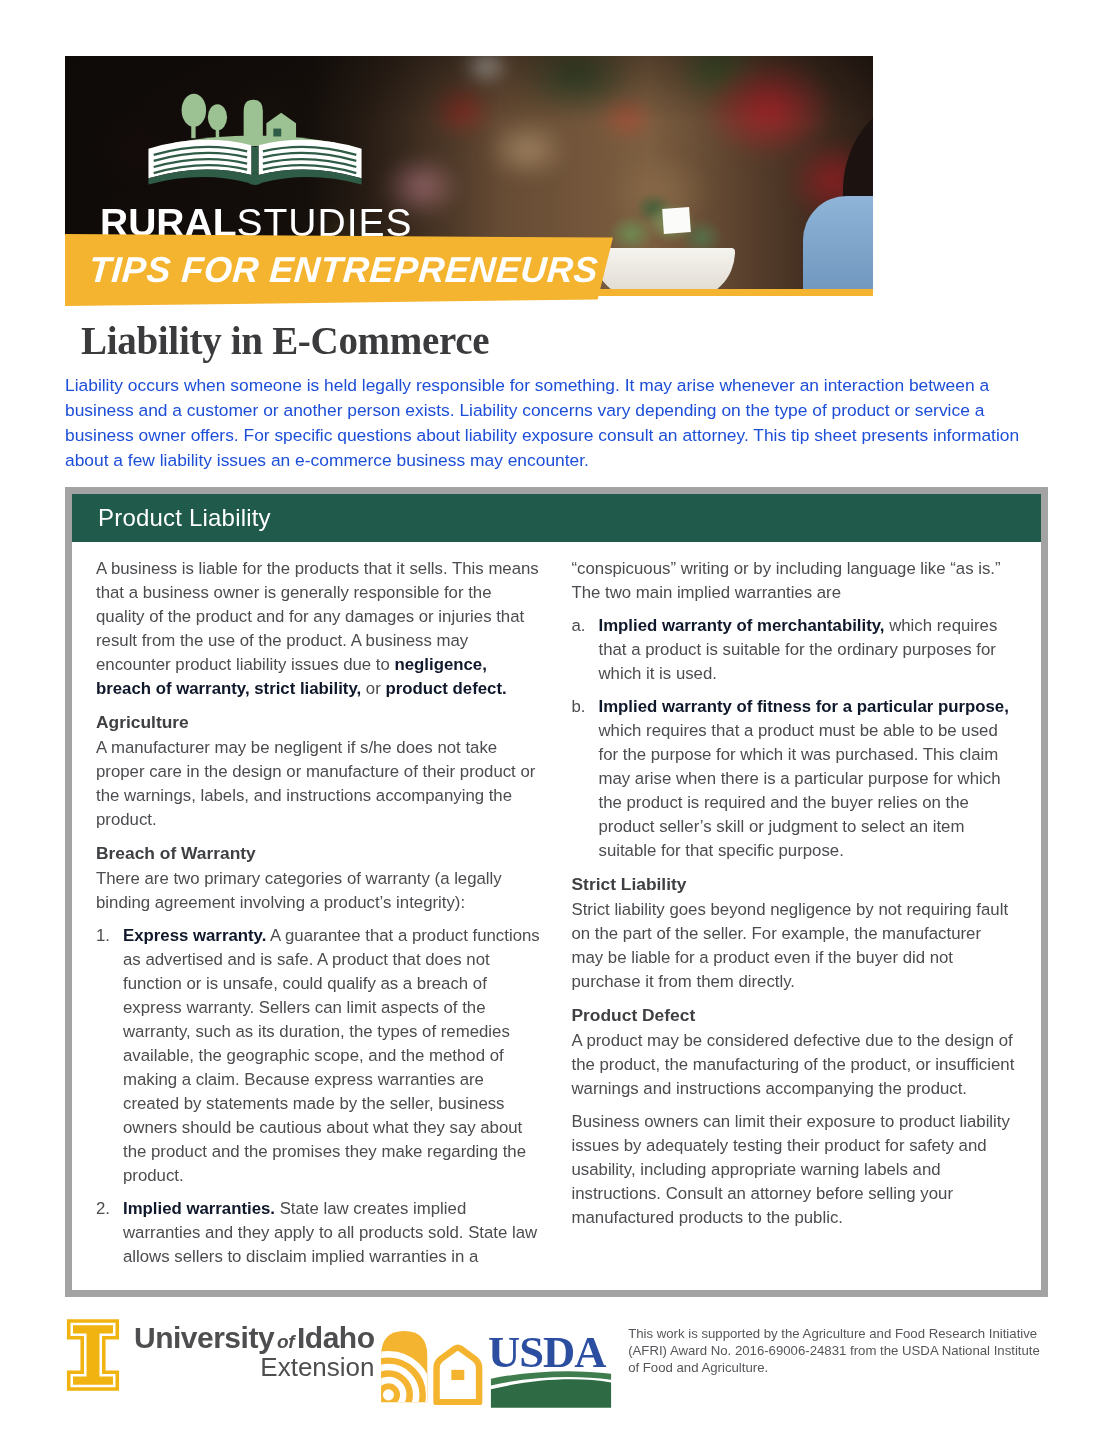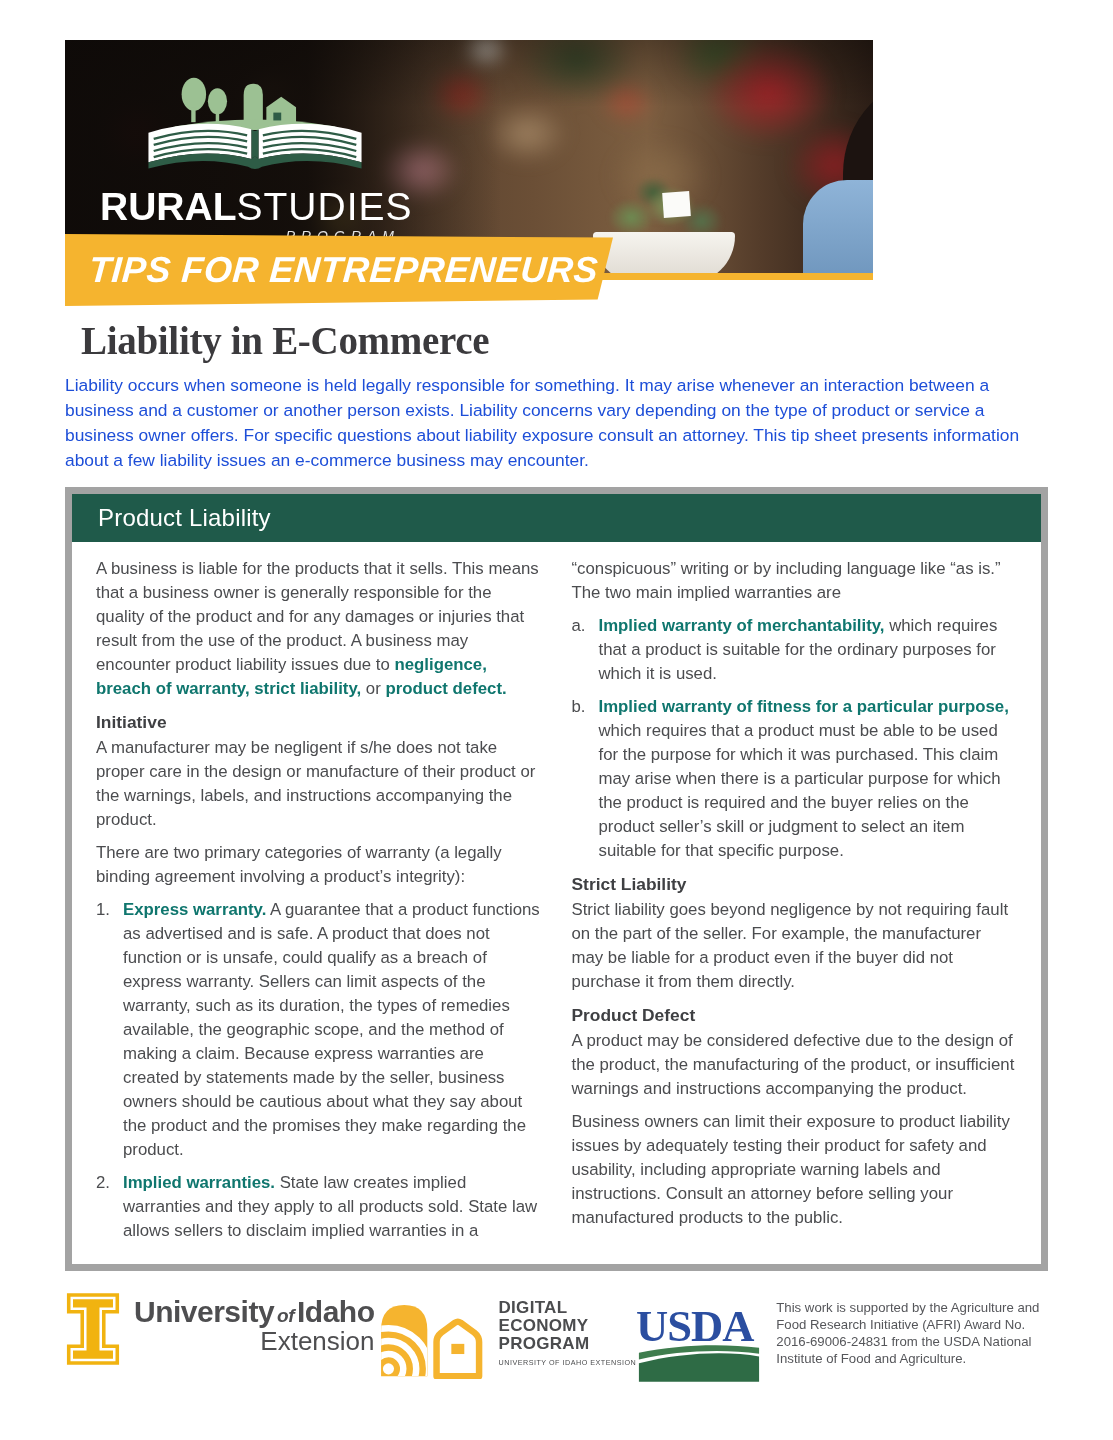--- a/index.html
+++ b/index.html
@@ -1,21 +1,21 @@
 <!DOCTYPE html>
 <html><head>
 <meta charset="utf-8">
 <style>
   * { box-sizing: border-box; margin: 0; padding: 0; }
   html,body { background:#ffffff; }
   body { width:1113px; height:1440px; font-family:"Liberation Sans", sans-serif; }
   .page { position:relative; width:1113px; height:1440px; background:#fff; overflow:hidden; }
 
   
-  .hero { position:absolute; left:65px; top:40px; width:808px; height:240px; overflow:hidden; background:#0c4a6e; }
+  .hero { position:absolute; left:65px; top:56px; width:808px; height:240px; overflow:hidden; background:#0c4a6e; }
   .ph-base { position:absolute; inset:0;
     background:linear-gradient(90deg,#1f1712 0%,#352619 26%,#5d4430 45%,#6b4f36 58%,#7d5f41 72%,#543c2a 86%,#2c1e16 100%); }
   .ph-blobs { position:absolute; inset:-12px; filter:blur(8px);
     background:
       radial-gradient(95px 75px at 86% 24%, rgba(168,34,40,.95), rgba(168,34,40,0) 70%),
       radial-gradient(70px 62px at 94% 52%, rgba(150,30,35,.85), rgba(150,30,35,0) 70%),
       radial-gradient(65px 52px at 80% 10%, rgba(58,88,44,.9), rgba(58,88,44,0) 70%),
       radial-gradient(85px 60px at 63% 12%, rgba(45,70,40,.85), rgba(45,70,40,0) 70%),
       radial-gradient(58px 46px at 44% 54%, rgba(226,152,162,.9), rgba(226,152,162,0) 70%),
       radial-gradient(46px 40px at 49% 25%, rgba(160,45,35,.85), rgba(160,45,35,0) 70%),
@@ -63,21 +63,21 @@
   .content { position:relative; padding:318px 65px 0; }
   .title { font-family:"Liberation Serif", serif; font-weight:700; font-size:39px; color:#3B3A3D; letter-spacing:-0.3px; margin:0 16px 10px; }
   .intro { font-size:17.4px; line-height:25px; color:#1d4ed8; margin:0 0 14px; }
 
   .box { border:7px solid #a3a3a3; }
   .box-header { background:#1F5A4A; height:48px; display:flex; align-items:center; padding:0 26px; color:#ffffff; font-size:24px; letter-spacing:0.2px; }
   .columns { display:flex; gap:30px; padding:15px 24px 12px; font-size:16.8px; line-height:24px; color:#4B4C4F; }
   .col { flex:1 1 0; min-width:0; }
   .col p { margin:0 0 9px; }
   .col h3 { margin:9px 0 2px; font-size:17.4px; color:#3F4043; }
-  .col b { color:#0f766e; }
+  .col b { color:#0f172a; }
   .li { display:flex; margin:0 0 9px; }
   .marker { flex:0 0 27px; }
   .li-body { flex:1 1 auto; }
 
   
   .footer { display:flex; align-items:flex-start; margin-top:20px; height:116px; }
   .uidaho { display:flex; width:320px; }
   .ui-text { margin:4px 0 0 13px; color:#4E4E50; }
   .ui-name { font-size:30px; font-weight:bold; letter-spacing:-0.5px; white-space:nowrap; }
   .ui-name i { font-size:19px; font-weight:600; margin:17px 3px; }
@@ -152,22 +152,23 @@
     <h1 class="title">Liability in E-Commerce</h1>
     <p class="intro">Liability occurs when someone is held legally responsible for something. It may arise whenever an interaction between a business and a customer or another person exists. Liability concerns vary depending on the type of product or service a business owner offers. For specific questions about liability exposure consult an attorney. This tip sheet presents information about a few liability issues an e-commerce business may encounter.</p>
 
     <section class="box">
       <div class="box-header">
         <span>Product Liability</span>
       </div>
       <div class="columns">
         <div class="col">
           <p>A business is liable for the products that it sells. This means that a business owner is generally responsible for the quality of the product and for any damages or injuries that result from the use of the product. A business may encounter product liability issues due to <b>negligence,</b> <b>breach of warranty,</b> <b>strict liability,</b> or <b>product defect.</b></p>
-          <h3>Initiative</h3>
+          <h3>Agriculture</h3>
           <p>A manufacturer may be negligent if s/he does not take proper care in the design or manufacture of their product or the warnings, labels, and instructions accompanying the product.</p>
+          <h3>Breach of Warranty</h3>
           <p>There are two primary categories of warranty (a legally binding agreement involving a product’s integrity):</p>
           <div class="li">
             <span class="marker">1.</span>
             <span class="li-body"><b>Express warranty.</b> A guarantee that a product functions as advertised and is safe. A product that does not function or is unsafe, could qualify as a breach of express warranty. Sellers can limit aspects of the warranty, such as its duration, the types of remedies available, the geographic scope, and the method of making a claim. Because express warranties are created by statements made by the seller, business owners should be cautious about what they say about the product and the promises they make regarding the product.</span>
           </div>
           <div class="li">
             <span class="marker">2.</span>
             <span class="li-body"><b>Implied warranties.</b> State law creates implied warranties and they apply to all products sold. State law allows sellers to disclaim implied warranties in a</span>
           </div>
         </div>
@@ -212,26 +213,20 @@
           <path d="M6 90 V40 Q6 13 31 13 Q56 13 56 40 V90 Z" fill="#F5B42F"></path>
           <g clip-path="url(#siloClip)" stroke="#ffffff" stroke-width="7" fill="none">
             <circle cx="14" cy="82" r="16"></circle>
             <circle cx="14" cy="82" r="30"></circle>
             <circle cx="14" cy="82" r="44"></circle>
           </g>
           <circle cx="14" cy="82" r="6" fill="#ffffff"></circle>
           <path d="M66 90 V53 Q66 47 71 43 L86 32 Q89 30 92 32 L107 43 Q112 47 112 53 V90 Z" fill="#ffffff" stroke="#F5B42F" stroke-width="7" stroke-linejoin="round"></path>
           <rect x="82" y="55" width="14" height="11" fill="#F5B42F"></rect>
         </svg>
-        <div class="dep-text">
-          <div class="dl">DIGITAL</div>
-          <div class="dl">ECONOMY</div>
-          <div class="dl">PROGRAM</div>
-          <div class="dep-sub">UNIVERSITY OF IDAHO EXTENSION</div>
-        </div>
       </div>
 
       <div class="usda">
         <svg width="126" height="84" viewBox="0 0 130 84" aria-hidden="true">
           <text x="0" y="40" font-family="Liberation Serif, serif" font-weight="bold" font-size="46" letter-spacing="-1" fill="#2B4EA0">USDA</text>
           <path d="M3 52 C42 44 88 42 127 47 L127 53 C88 48 42 50 3 59 Z" fill="#3F7D4E"></path>
           <path d="M3 63 C46 52 94 50 127 56 L127 82 L3 82 Z" fill="#2E6B45"></path>
         </svg>
       </div>
 

